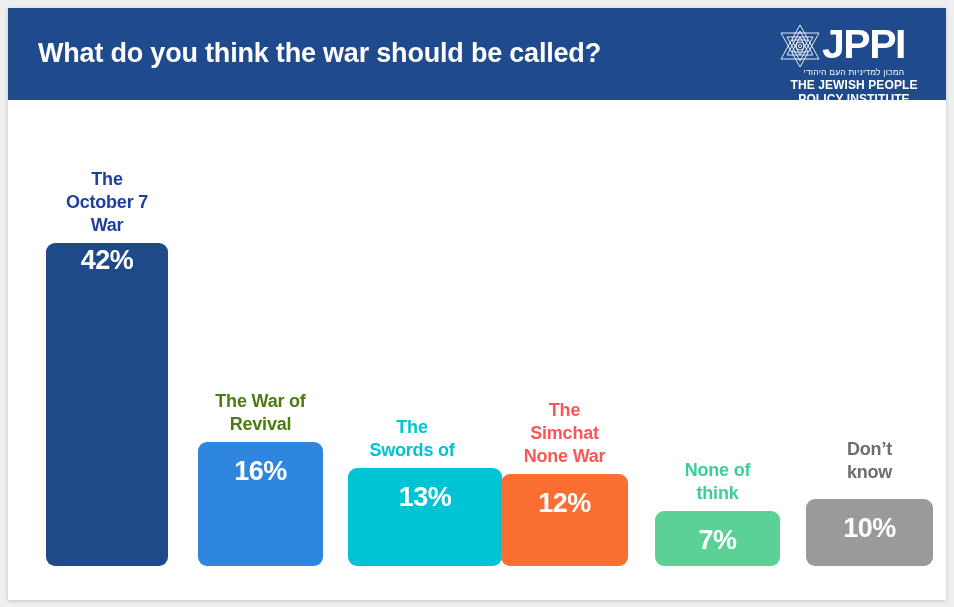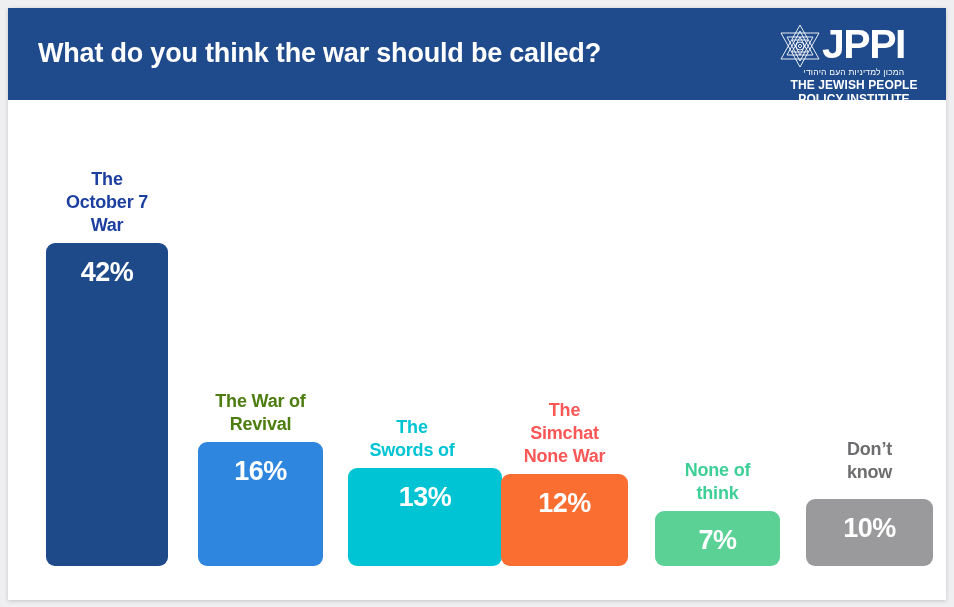--- a/index.html
+++ b/index.html
@@ -131,21 +131,21 @@
       </div>
       <div id="logo-word">JPPI</div>
       <div id="logo-hebrew">המכון למדיניות העם היהודי</div>
       <div id="logo-english">THE JEWISH PEOPLE POLICY INSTITUTE</div>
     </div>
   </div>
 
   <div id="plot">
       <div class="bar-group" style="left: 38px; width: 122px; height: 323px;">
         <div class="bar" style="width: 122px; height: 323px; background: rgb(30, 74, 138);">
-          <div class="bar-value" style="top: 14px;">42%</div>
+          <div class="bar-value" style="top: 2px;">42%</div>
         </div>
         <div class="bar-label" style="color: rgb(29, 63, 160); bottom: 329px;">
           <div>The</div>
           <div>October 7</div>
           <div>War</div>
         </div>
       </div>
       <div class="bar-group" style="left: 190px; width: 125px; height: 124px;">
         <div class="bar" style="width: 125px; height: 124px; background: rgb(46, 134, 222);">
           <div class="bar-value" style="top: 14px;">16%</div>

